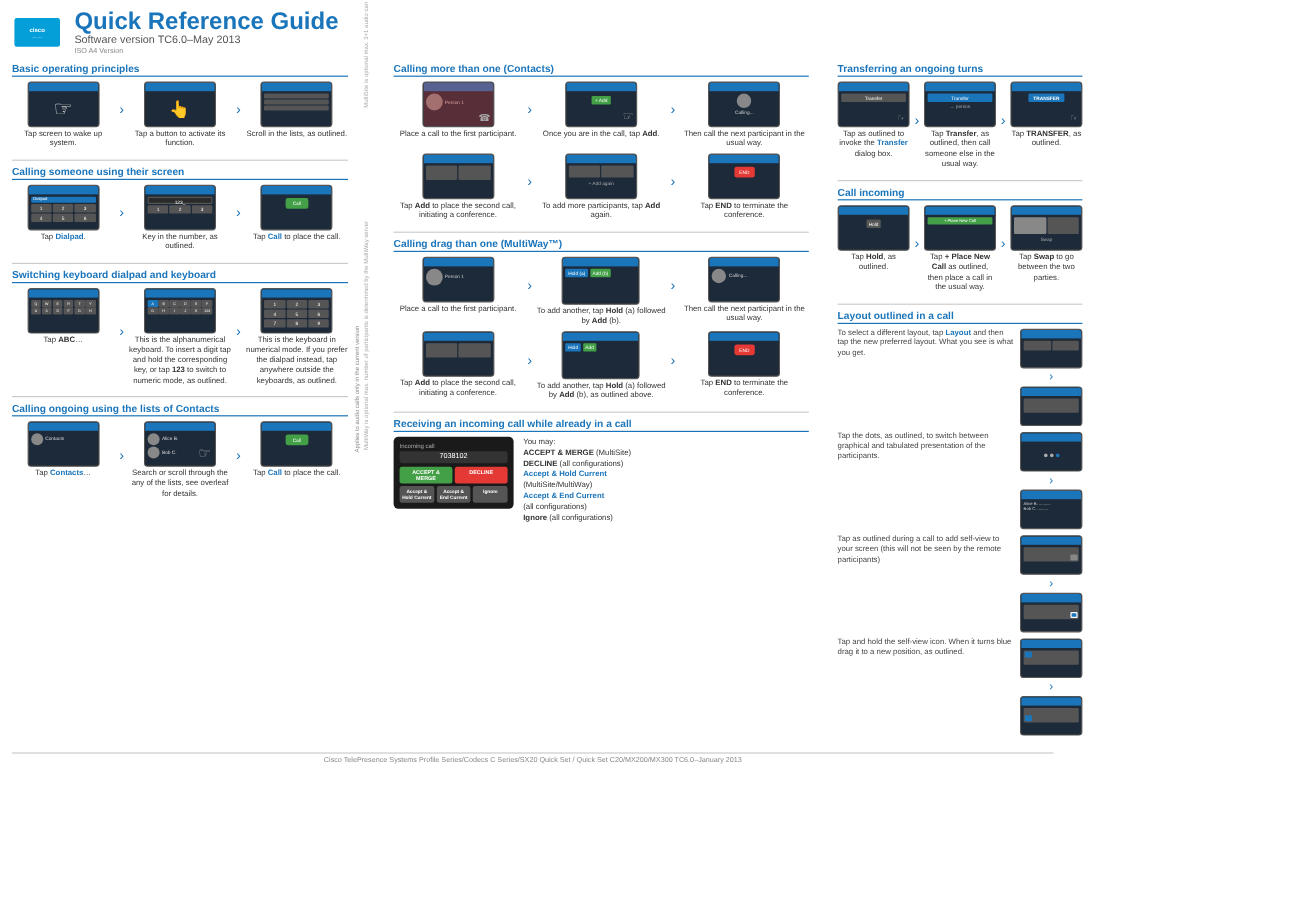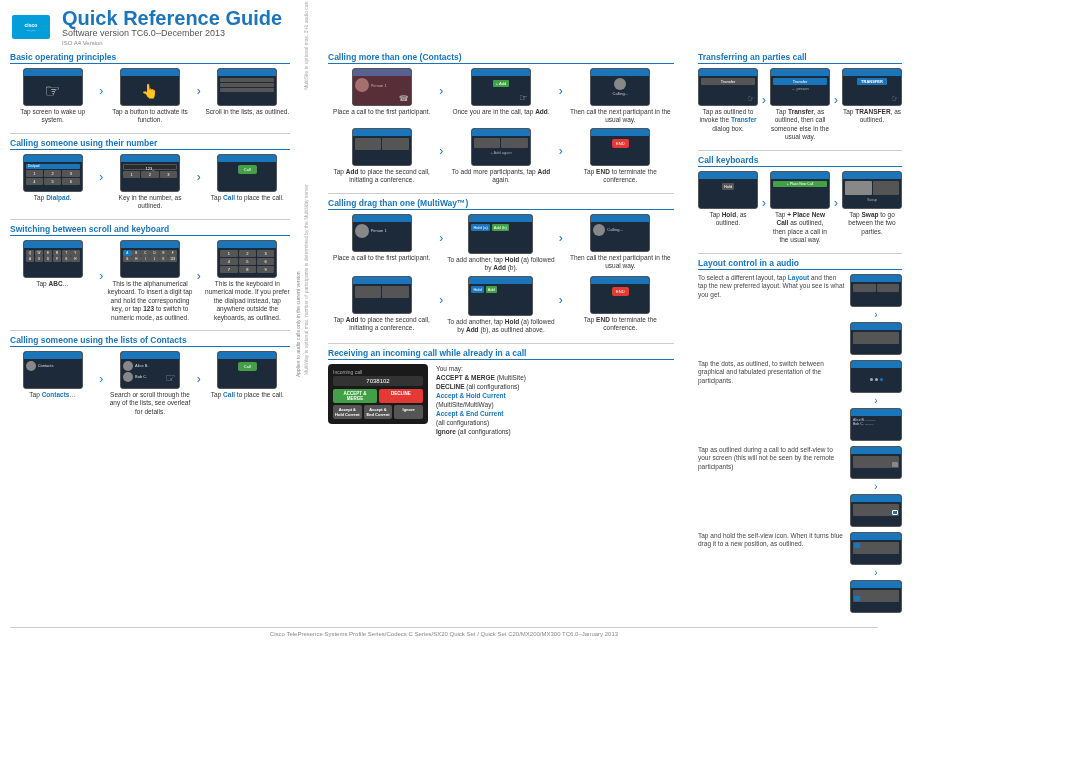--- a/index.html
+++ b/index.html
@@ -256,21 +256,21 @@
 <div class="page">
   <div class="header">
 
     <svg class="cisco-svg" width="42" height="28" viewBox="0 0 42 28">
       <rect x="2" y="2" width="38" height="24" rx="2" fill="#049fd9"></rect>
       <text x="21" y="14" font-size="5" fill="white" text-anchor="middle" font-weight="bold" font-family="Arial">cisco</text>
       <text x="21" y="20" font-size="3.5" fill="white" text-anchor="middle" font-family="Arial">⁻⁻⁻·⁻⁻⁻</text>
     </svg>
     <div class="header-title-block">
       <div class="header-title">Quick Reference Guide</div>
-      <div class="header-subtitle">Software version TC6.0–December 2013</div>
+      <div class="header-subtitle">Software version TC6.0–May 2013</div>
       <div class="iso-label">ISO A4 Version</div>
     </div>
   </div>
 
   <div class="main-grid">
 
     <div class="col-left">
 
       <div class="section">
         <div class="section-title">Basic operating principles</div>
@@ -310,21 +310,21 @@
               </div>
             </div>
             <p>Scroll in the lists, as outlined.</p>
           </div>
         </div>
       </div>
 
       <hr class="divider-line">
 
       <div class="section">
-        <div class="section-title">Calling someone using their number</div>
+        <div class="section-title">Calling someone using their screen</div>
         <div class="step-row">
           <div class="step-item">
             <div class="device-screen">
               <div class="screen-ui screen-dark-ui">
                 <div class="call-bar"></div>
                 <div style="padding:2px;display:flex;flex-direction:column;gap:1px;">
                   <div style="background:#1b75bb;height:5px;border-radius:1px;display:flex;align-items:center;padding:0 2px;">
                       <span style="color:white;font-size:3.5px;">Dialpad</span>
                     </div>
                   <div class="kbd-grid" style="grid-template-columns:repeat(3,1fr);gap:1px;padding:0;">
@@ -368,21 +368,21 @@
               </div>
             </div>
             <p>Tap <b class="blue">Call</b> to place the call.</p>
           </div>
         </div>
       </div>
 
       <hr class="divider-line">
 
       <div class="section">
-        <div class="section-title">Switching between scroll and keyboard</div>
+        <div class="section-title">Switching keyboard dialpad and keyboard</div>
         <div class="step-row">
           <div class="step-item">
             <div class="device-screen">
               <div class="screen-ui screen-dark-ui">
                 <div class="call-bar"></div>
                 <div style="padding:2px;">
                   <div style="display:grid;grid-template-columns:repeat(6,1fr);gap:0.5px;">
                     <div class="kbd-key" style="font-size:3px;">Q</div>
                     <div class="kbd-key" style="font-size:3px;">W</div>
                     <div class="kbd-key" style="font-size:3px;">E</div>
@@ -445,21 +445,21 @@
               </div>
             </div>
             <p>This is the keyboard in numerical mode. If you prefer the dialpad instead, tap anywhere outside the keyboards, as outlined.</p>
           </div>
         </div>
       </div>
 
       <hr class="divider-line">
 
       <div class="section">
-        <div class="section-title">Calling someone using the lists of Contacts</div>
+        <div class="section-title">Calling ongoing using the lists of Contacts</div>
         <div class="step-row">
           <div class="step-item">
             <div class="device-screen">
               <div class="screen-ui screen-dark-ui">
                 <div class="call-bar"></div>
                 <div style="padding:2px;display:flex;flex-direction:column;gap:1px;">
                   <div class="contact-row">
                     <div class="contact-avatar"></div>
                     <div class="contact-name">Contacts</div>
                   </div>
@@ -724,21 +724,21 @@
             <p><b>Ignore</b> (all configurations)</p>
           </div>
         </div>
       </div>
 
     </div>
 
     <div class="col-right">
 
       <div class="section">
-        <div class="section-title">Transferring an parties call</div>
+        <div class="section-title">Transferring an ongoing turns</div>
         <div class="step-row">
           <div class="step-item">
             <div class="device-screen">
               <div class="screen-ui screen-dark-ui">
                 <div class="call-bar"></div>
                 <div style="padding:2px;">
                   <div style="background:#555;color:white;font-size:4px;padding:1px 2px;border-radius:1px;">Transfer</div>
                 </div>
                 <div style="font-size:8px;color:#aaa;position:absolute;right:2px;bottom:2px;">☞</div>
               </div>
@@ -770,21 +770,21 @@
               </div>
             </div>
             <p>Tap <b>TRANSFER</b>, as outlined.</p>
           </div>
         </div>
       </div>
 
       <hr class="divider-line">
 
       <div class="section">
-        <div class="section-title">Call keyboards</div>
+        <div class="section-title">Call incoming</div>
         <div class="step-row">
           <div class="step-item">
             <div class="device-screen">
               <div class="screen-ui screen-dark-ui">
                 <div class="call-bar"></div>
                 <div style="padding:2px;">
                   <div style="background:#555;color:white;font-size:4px;padding:1px 2px;border-radius:1px;display:inline-block;">Hold</div>
                 </div>
               </div>
             </div>
@@ -815,21 +815,21 @@
               </div>
             </div>
             <p>Tap <b>Swap</b> to go between the two parties.</p>
           </div>
         </div>
       </div>
 
       <hr class="divider-line">
 
       <div class="section">
-        <div class="section-title">Layout control in a audio</div>
+        <div class="section-title">Layout outlined in a call</div>
         <div style="display:flex;gap:6px;">
 
           <div style="flex:1;">
 
             <div style="display:flex;gap:3px;margin-bottom:5px;align-items:flex-start;">
               <div class="step-desc">To select a different layout, tap <b class="blue">Layout</b> and then tap the new preferred layout. What you see is what you get.</div>
               <div style="display:flex;flex-direction:column;gap:2px;">
                 <div class="device-screen small">
                   <div class="screen-ui screen-dark-ui">
                     <div class="call-bar"></div>

